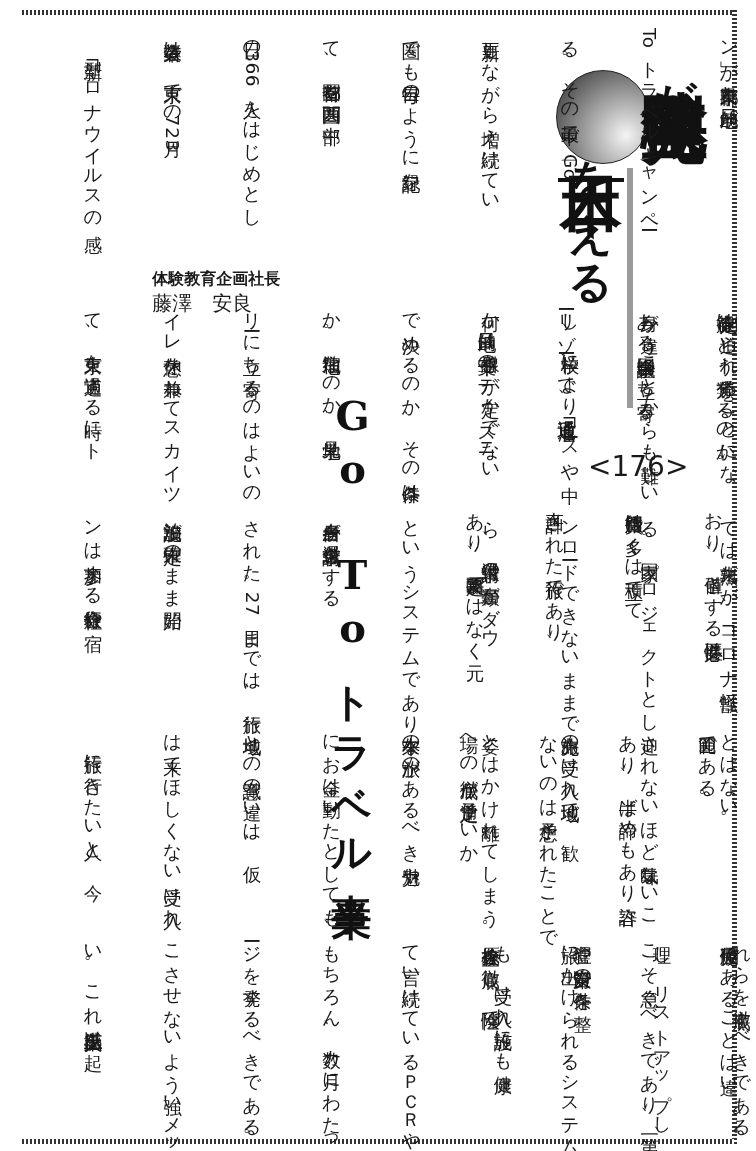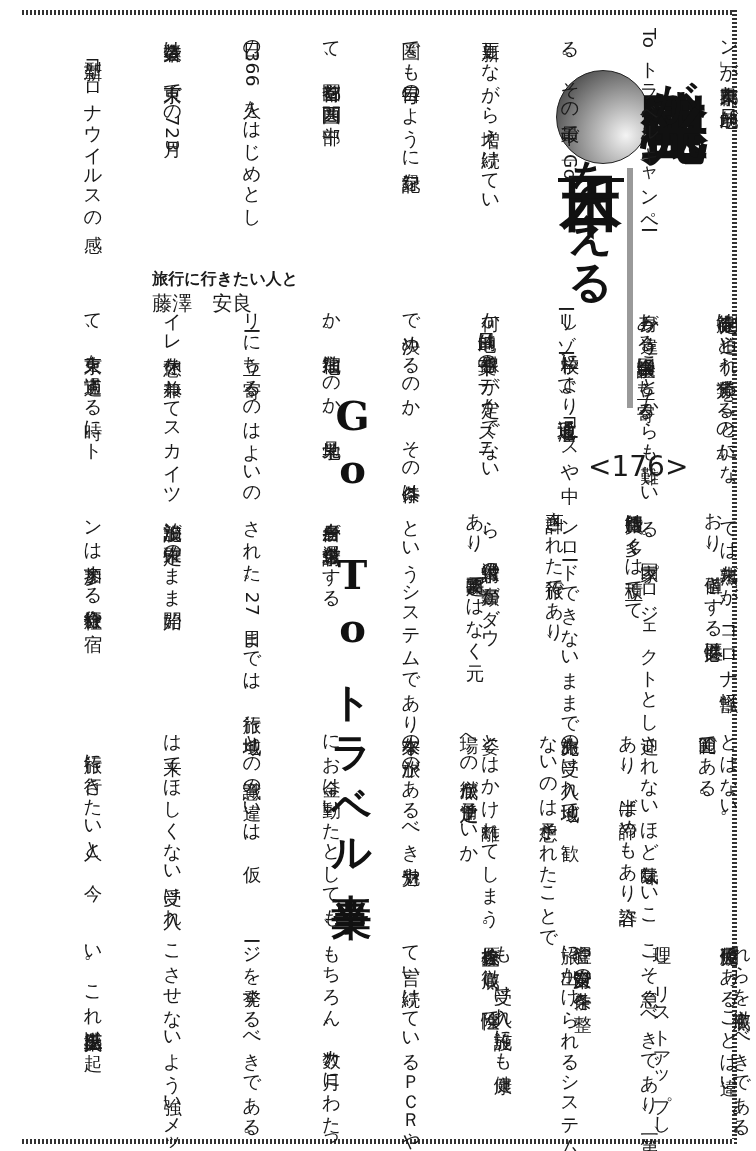--- a/index.html
+++ b/index.html
@@ -80,21 +80,21 @@
     <p>る。その最中で、「Go</p>
     <p>更新しながら増え続けてい</p>
     <p>圏でも毎日のように記録を</p>
     <p>て、首都圏や関西圏、中部</p>
     <p>日の366人をはじめとし</p>
     <p>染者数は、東京での7月23</p>
     <p>　新型コロナウイルスの感</p>
   </div>
 
   <div class="byline">
-    <span>旅行に行きたい人と</span>
+    <span>体験教育企画社長</span>
     <span class="name">藤澤　安良</span>
   </div>
 
   <div class="vblock" style="left:420px; top:300px; height:250px;">
     
     <p>旅行はどう分類するのか。</p>
     <p>ある国会議事堂に立ち寄る</p>
     <p>ーリゾートで、通過地点で</p>
     <p>　目的地は千葉のディズニ</p>
   </div>

